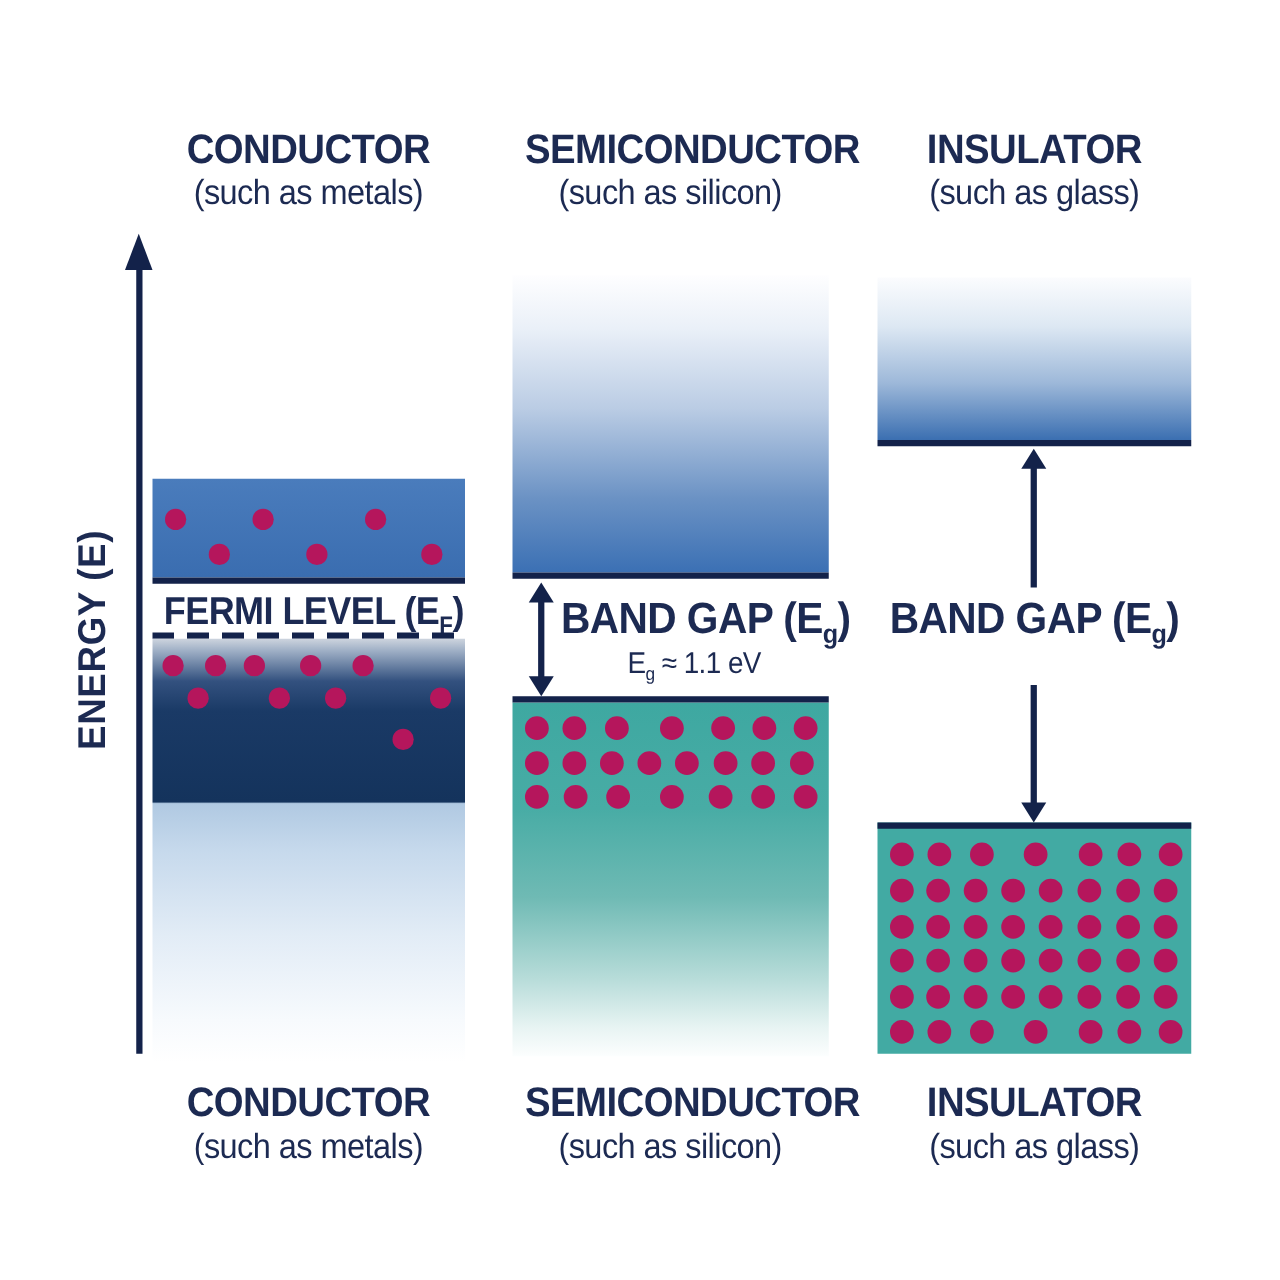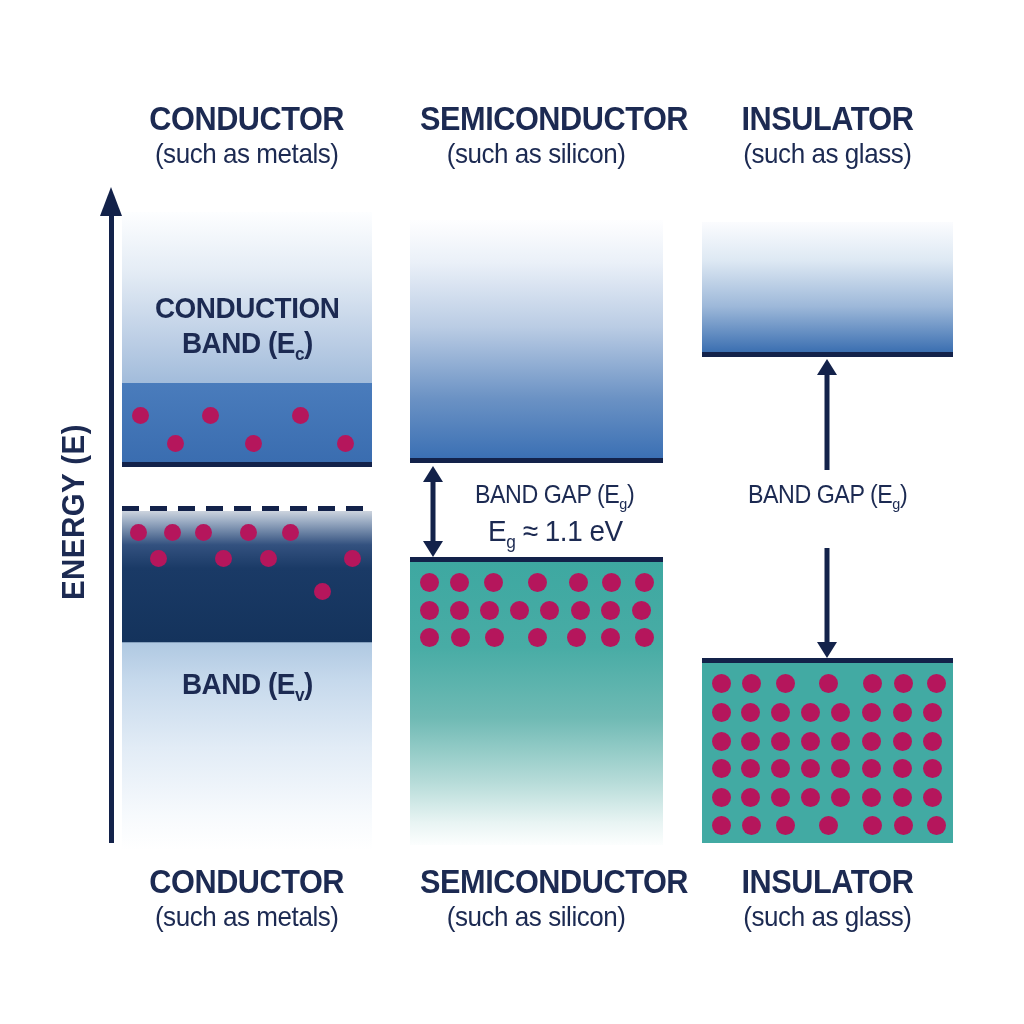--- a/index.html
+++ b/index.html
@@ -6,22 +6,22 @@
   #diagram{
     position:relative;width:1024px;height:1024px;background:#ffffff;overflow:hidden;
     font-family:"Liberation Sans","DejaVu Sans",sans-serif;color:#1c2a52;
   }
   .abs{position:absolute;}
   .condensed{display:inline-block;transform:scaleX(.93);transform-origin:center;white-space:nowrap;}
   .center{text-align:center;}
   .t1{font-size:33px;line-height:37px;font-weight:700;letter-spacing:-0.5px;}
   .t2{font-size:28px;line-height:33px;font-weight:400;letter-spacing:-0.5px;}
   .bl{font-size:30px;line-height:35px;font-weight:700;letter-spacing:-0.5px;}
-  .gap1{font-size:25px;line-height:37px;font-weight:400;letter-spacing:-0.5px;}
-  .gap2{font-size:30px;line-height:36px;font-weight:400;letter-spacing:-0.5px;}
+  .gap1{font-size:35px;line-height:37px;font-weight:700;letter-spacing:-0.5px;}
+  .gap2{font-size:24px;line-height:36px;font-weight:400;letter-spacing:-0.5px;}
   sub{font-size:0.62em;line-height:0;}
   .band{position:absolute;}
   .solid-edge{border-bottom:5px solid #13224a;}
   .dashed-line{
     position:absolute;height:5px;
     background:repeating-linear-gradient(90deg,#13224a 0 17px,transparent 17px 28px);
   }
   .axis-line{position:absolute;left:109px;top:205px;width:5px;height:638px;background:#13224a;}
   .axis-head{position:absolute;left:100px;top:187px;width:0;height:0;
     border-left:11px solid transparent;border-right:11px solid transparent;border-bottom:29px solid #13224a;}
@@ -42,37 +42,32 @@
 
   <div class="axis-label">ENERGY (E)</div>
   <div class="axis-line"></div>
   <div class="axis-head"></div>
 
   <div class="abs center" style="left:122px;top:100px;width:250px;">
     <div class="t1"><span class="condensed">CONDUCTOR</span></div>
     <div class="t2"><span class="condensed">(such as metals)</span></div>
   </div>
 
-  <div class="band" style="left:122px;top:212px;width:250px;height:171px;
-       background:linear-gradient(180deg,#fdfeff 0%,#e4ecf5 35%,#bccee5 75%,#a2bcdb 100%);">
-    <div class="center" style="padding-top:78px;">
-      <div class="bl"><span class="condensed">CONDUCTION</span></div>
-      <div class="bl"><span class="condensed"><span>BAND (E</span><sub>c</sub><span>)</span></span></div>
-    </div>
-  </div>
 
   <div class="band solid-edge" style="left:122px;top:383px;width:250px;height:79px;
        background:linear-gradient(180deg,#4a7cbc 0%,#3a6db0 100%);"></div>
 
+  <div class="abs center" style="left:122px;top:471px;width:250px;">
+    <div class="bl" style="font-size:31px;"><span class="condensed"><span>FERMI LEVEL (E</span><sub>F</sub><span>)</span></span></div>
+  </div>
   <div class="dashed-line" style="left:122px;top:506px;width:250px;"></div>
 
   <div class="band" style="left:122px;top:511px;width:250px;height:339px;
        background:linear-gradient(180deg,#cdd4de 0%,#9cadc4 3%,#33517f 10%,#1a3a66 17%,#14335c 38.5%,#b0c9e2 38.9%,#c6d9ec 50%,#e2ecf6 70%,#f7fafd 90%,#ffffff 100%);">
     <div class="center" style="padding-top:155px;">
-      <div class="bl"><span class="condensed"><span>BAND (E</span><sub>v</sub><span>)</span></span></div>
     </div>
   </div>
 
   <div class="abs center" style="left:122px;top:863px;width:250px;">
     <div class="t1"><span class="condensed">CONDUCTOR</span></div>
     <div class="t2"><span class="condensed">(such as metals)</span></div>
   </div>
 
   <div class="abs center" style="left:410px;top:100px;width:253px;">
     <div class="t1"><span class="condensed">SEMICONDUCTOR</span></div>

